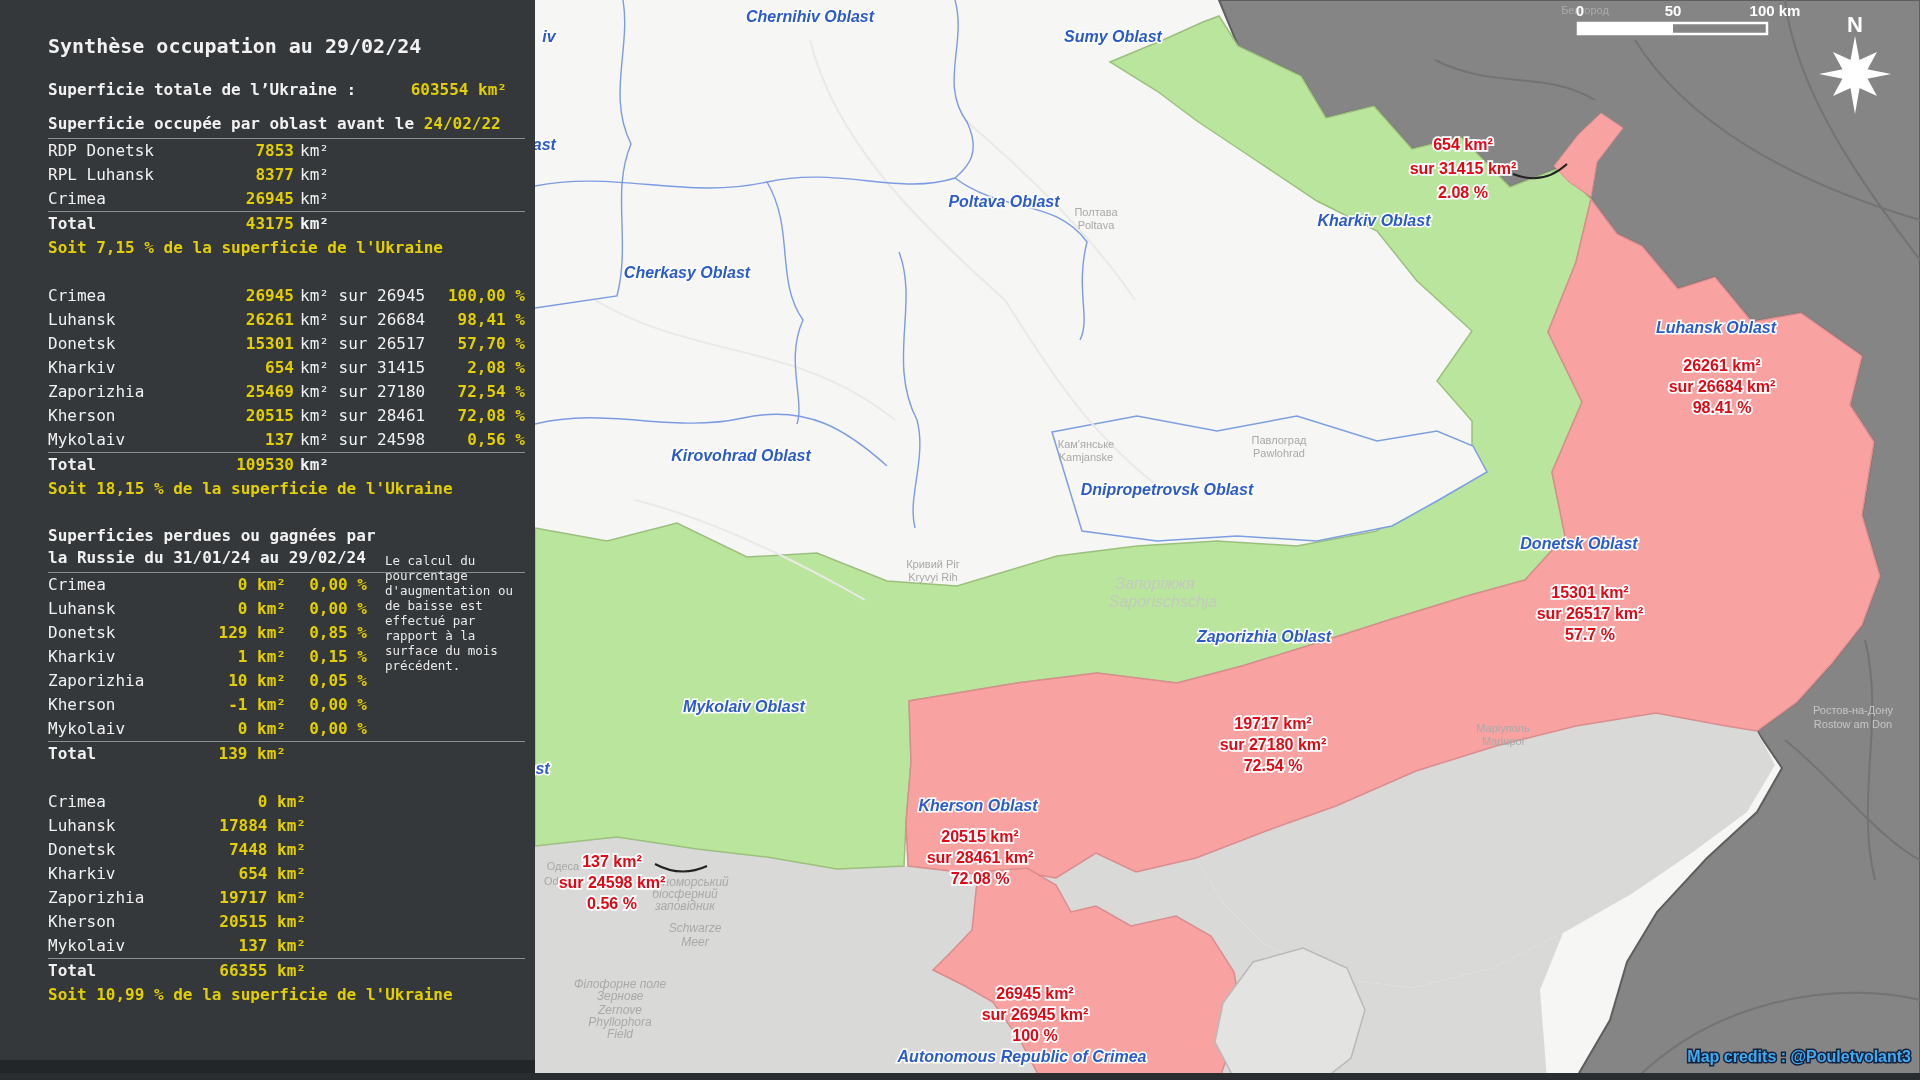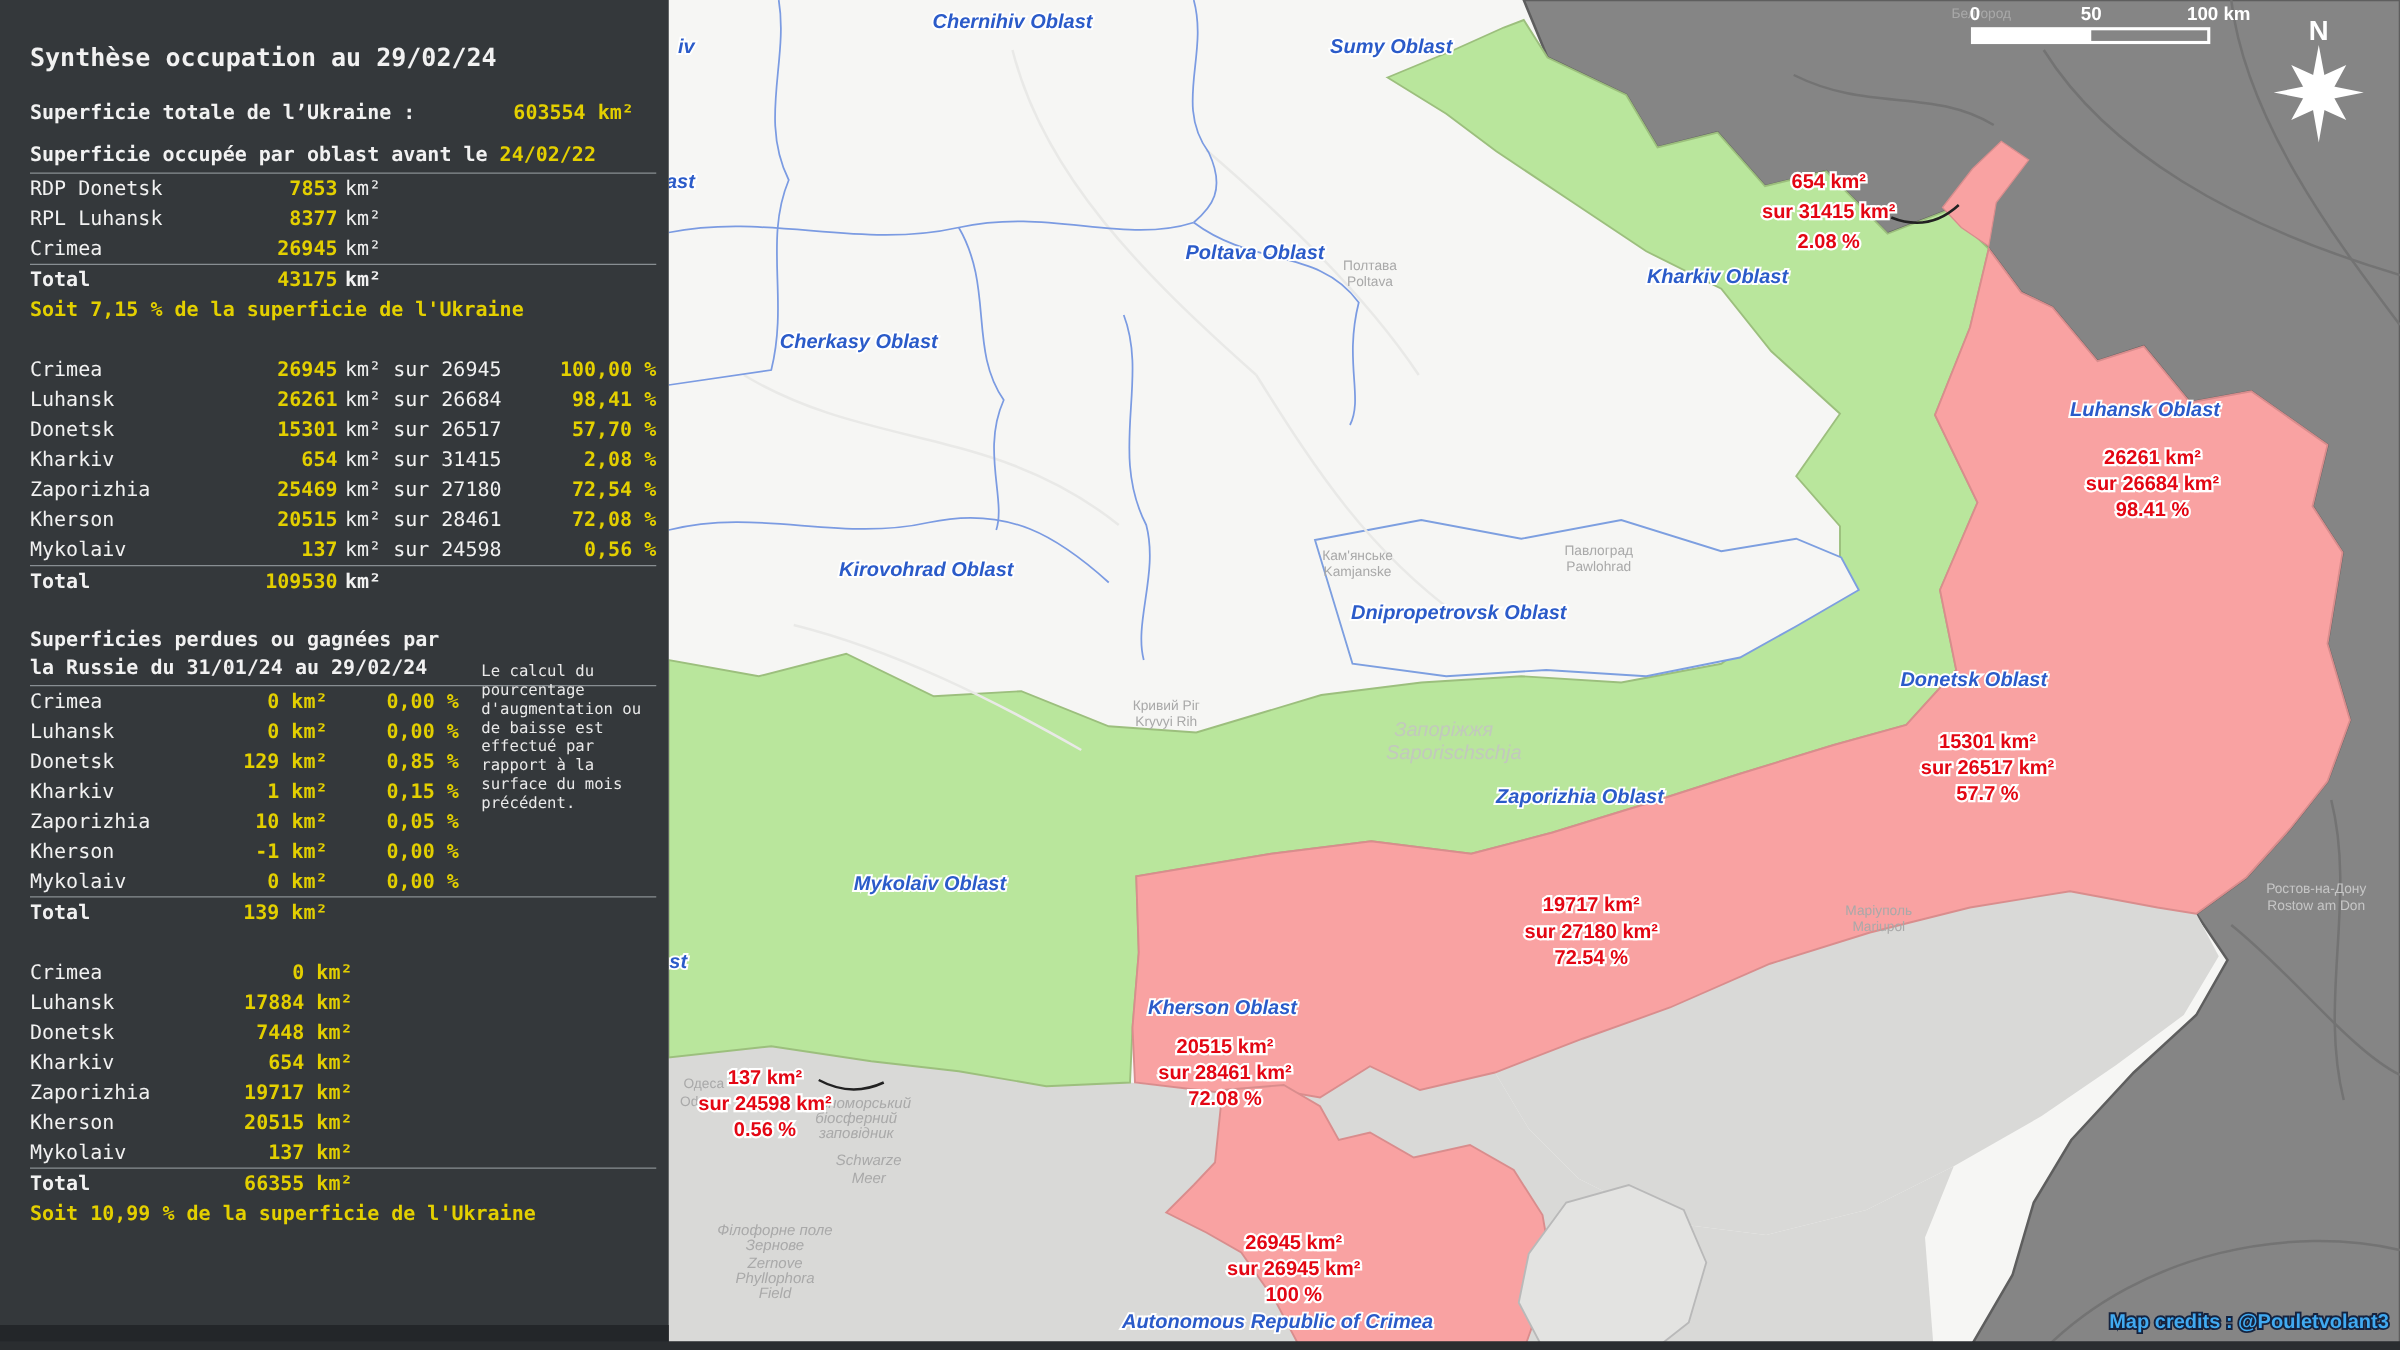--- a/index.html
+++ b/index.html
@@ -1,21 +1,21 @@
 <!DOCTYPE html>
 <html><head>
 <meta charset="utf-8">
 <style>
   html,body{margin:0;padding:0;background:#222528;}
   .stage{position:relative;width:1920px;height:1080px;overflow:hidden;background:#f6f6f4;font-family:"Liberation Sans",sans-serif;}
 
   
   .panel{position:absolute;left:0;top:0;width:535px;height:1080px;background:#34383b;
          font-family:"DejaVu Sans Mono",monospace;color:#f1f1f1;
-         padding:34px 10px 0 24px;box-sizing:border-box;z-index:5;}
+         padding:34px 10px 0 48px;box-sizing:border-box;z-index:5;}
   .panel-bottom{position:absolute;left:0;bottom:0;width:535px;height:20px;background:#232629;z-index:6;}
   .global-bottom{position:absolute;left:0;bottom:0;width:1920px;height:7px;background:#2a2d30;z-index:7;}
   .ttl{font-size:20px;font-weight:bold;margin:0 0 22px 0;letter-spacing:0;}
   .total-line{display:flex;font-size:16px;font-weight:bold;margin-bottom:14px;}
   .total-line .y{margin-left:auto;padding-right:18px;}
   .y{color:#e3cf00;}
   .yb{color:#e3cf00;font-weight:bold;}
   .sec{margin-bottom:24px;position:relative;}
   .sec-h{font-size:16px;font-weight:bold;line-height:22px;border-bottom:1px solid #888e92;padding-bottom:3px;}
   .sec-h.noline{border-bottom:none;padding-bottom:0;}
@@ -129,20 +129,21 @@
         <span class="nm">Mykolaiv</span>
         <span class="val yb">137</span>
         <span class="unit">km² sur 24598</span>
         <span class="pct yb">0,56 %</span>
       </div>
       <div class="prow trow">
         <span class="nm">Total</span>
         <span class="val yb">109530</span>
         <span class="unit">km²</span>
       </div>
+      <div class="soit">Soit 18,15 % de la superficie de l'Ukraine</div>
     </div>
 
     <div class="sec">
       <div class="sec-h noline">Superficies perdues ou gagnées par</div>
       <div class="sec-h">la Russie du 31/01/24 au 29/02/24</div>
 
       <div class="prow sec3row">
         <span class="nm">Crimea</span>
         <span class="val2 yb">0 km²</span>
         <span class="pct yb">0,00 %</span>

